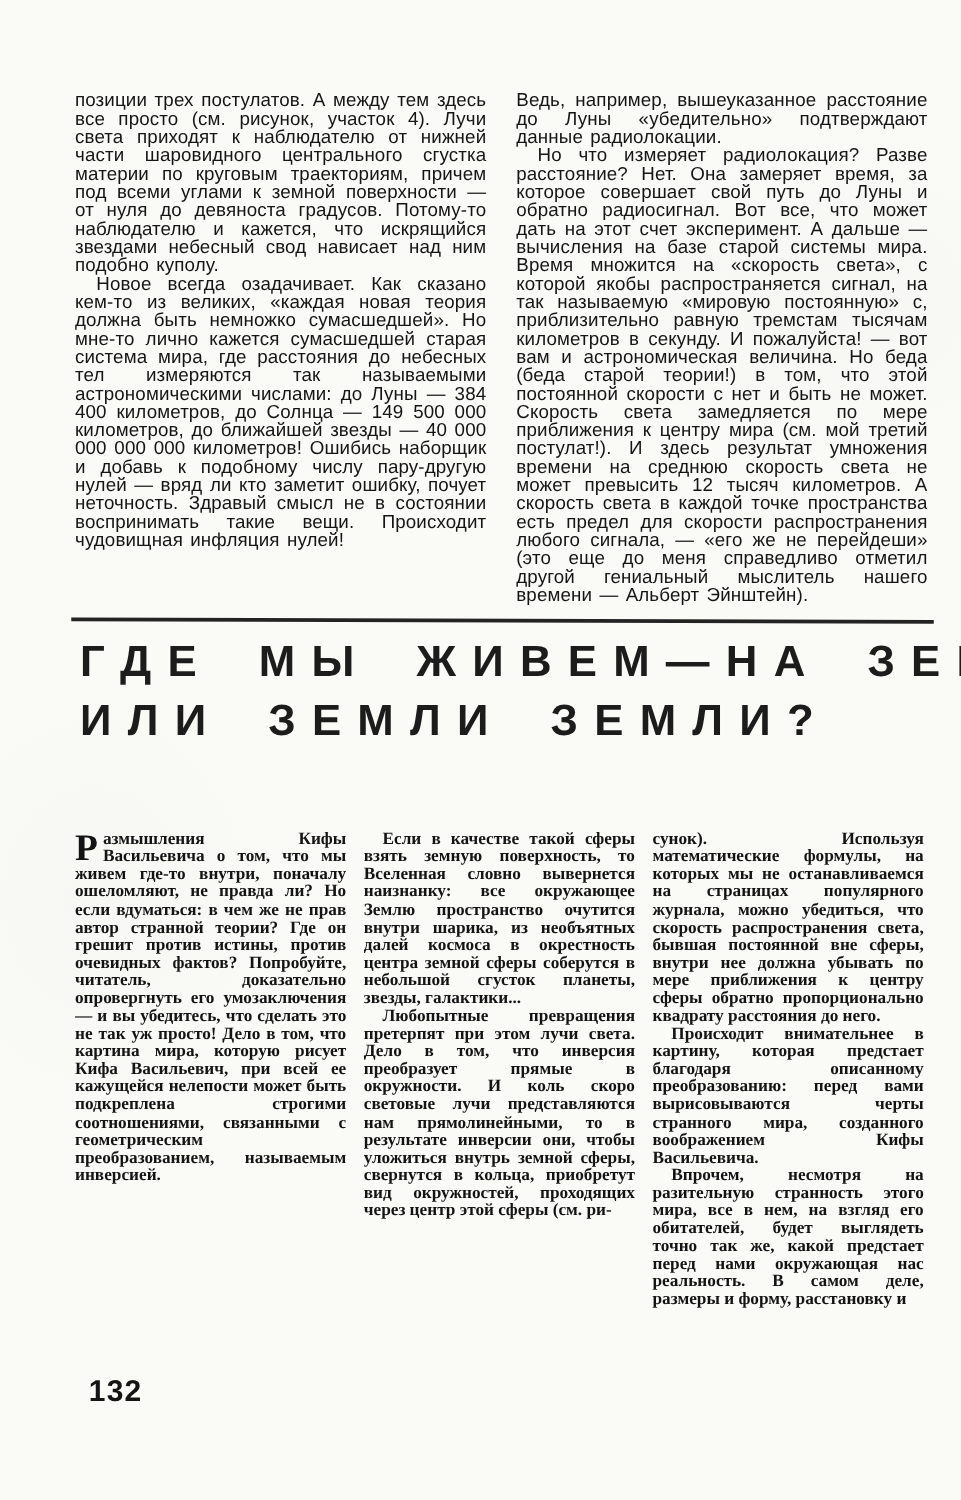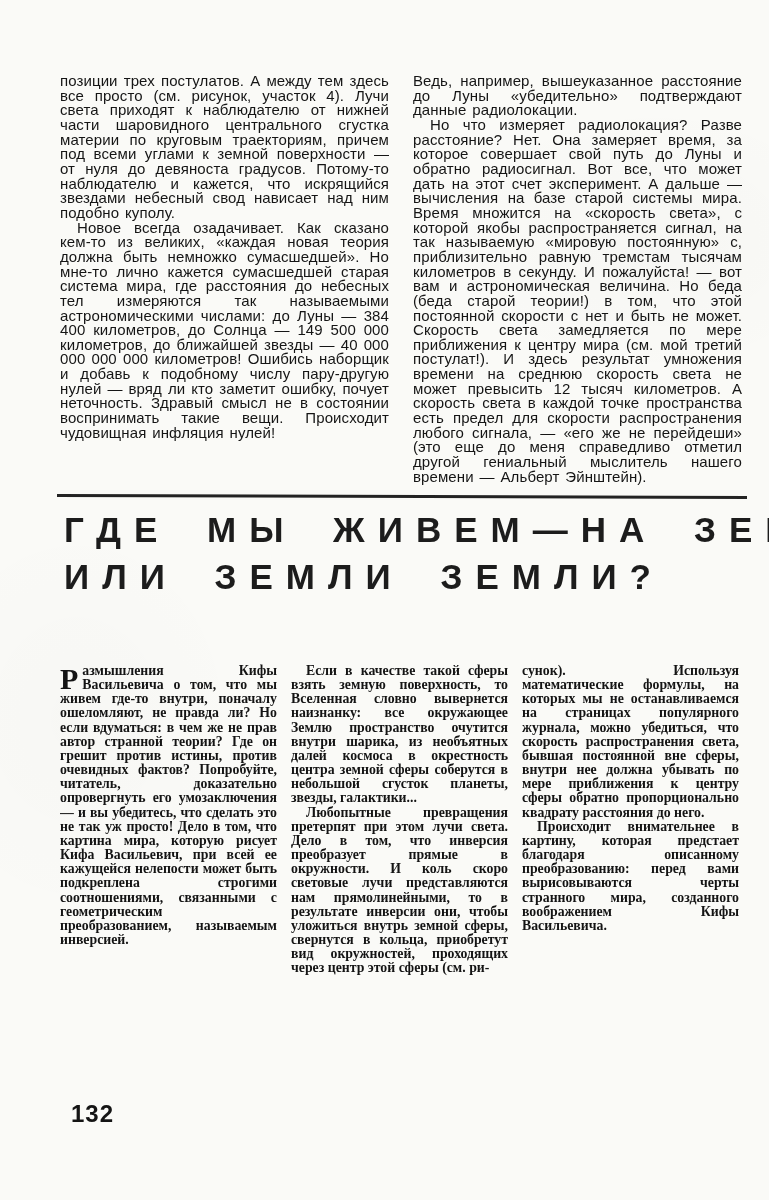--- a/index.html
+++ b/index.html
@@ -114,18 +114,19 @@
         <span class="dropcap">Р</span><span>азмышления Кифы Васильевича о том, что мы живем где-то внутри, поначалу ошеломляют, не правда ли? Но если вдуматься: в чем же не прав автор странной теории? Где он грешит против истины, против очевидных фактов? Попробуйте, читатель, доказательно опровергнуть его умозаключения — и вы убедитесь, что сделать это не так уж просто! Дело в том, что картина мира, которую рисует Кифа Васильевич, при всей ее кажущейся нелепости может быть подкреплена строгими соотношениями, связанными с геометрическим преобразованием, называемым инверсией.</span>
       </p>
     </div>
     <div class="bcol">
       <p class="ind">Если в качестве такой сферы взять земную поверхность, то Вселенная словно вывернется наизнанку: все окружающее Землю пространство очутится внутри шарика, из необъятных далей космоса в окрестность центра земной сферы соберутся в небольшой сгусток планеты, звезды, галактики...</p>
       <p class="ind">Любопытные превращения претерпят при этом лучи света. Дело в том, что инверсия преобразует прямые в окружности. И коль скоро световые лучи представляются нам прямолинейными, то в результате инверсии они, чтобы уложиться внутрь земной сферы, свернутся в кольца, приобретут вид окружностей, проходящих через центр этой сферы (см. ри-</p>
     </div>
     <div class="bcol">
       <p class="cont">сунок). Используя математические формулы, на которых мы не останавливаемся на страницах популярного журнала, можно убедиться, что скорость распространения света, бывшая постоянной вне сферы, внутри нее должна убывать по мере приближения к центру сферы обратно пропорционально квадрату расстояния до него.</p>
       <p class="ind">Происходит внимательнее в картину, которая предстает благодаря описанному преобразованию: перед вами вырисовываются черты странного мира, созданного воображением Кифы Васильевича.</p>
+      <p class="ind">Впрочем, несмотря на разительную странность этого мира, все в нем, на взгляд его обитателей, будет выглядеть точно так же, какой предстает перед нами окружающая нас реальность. В самом деле, размеры и форму, расстановку и</p>
     </div>
   </section>
 
   <div class="folio">132</div>
 
 </div>
 
 </body></html>

